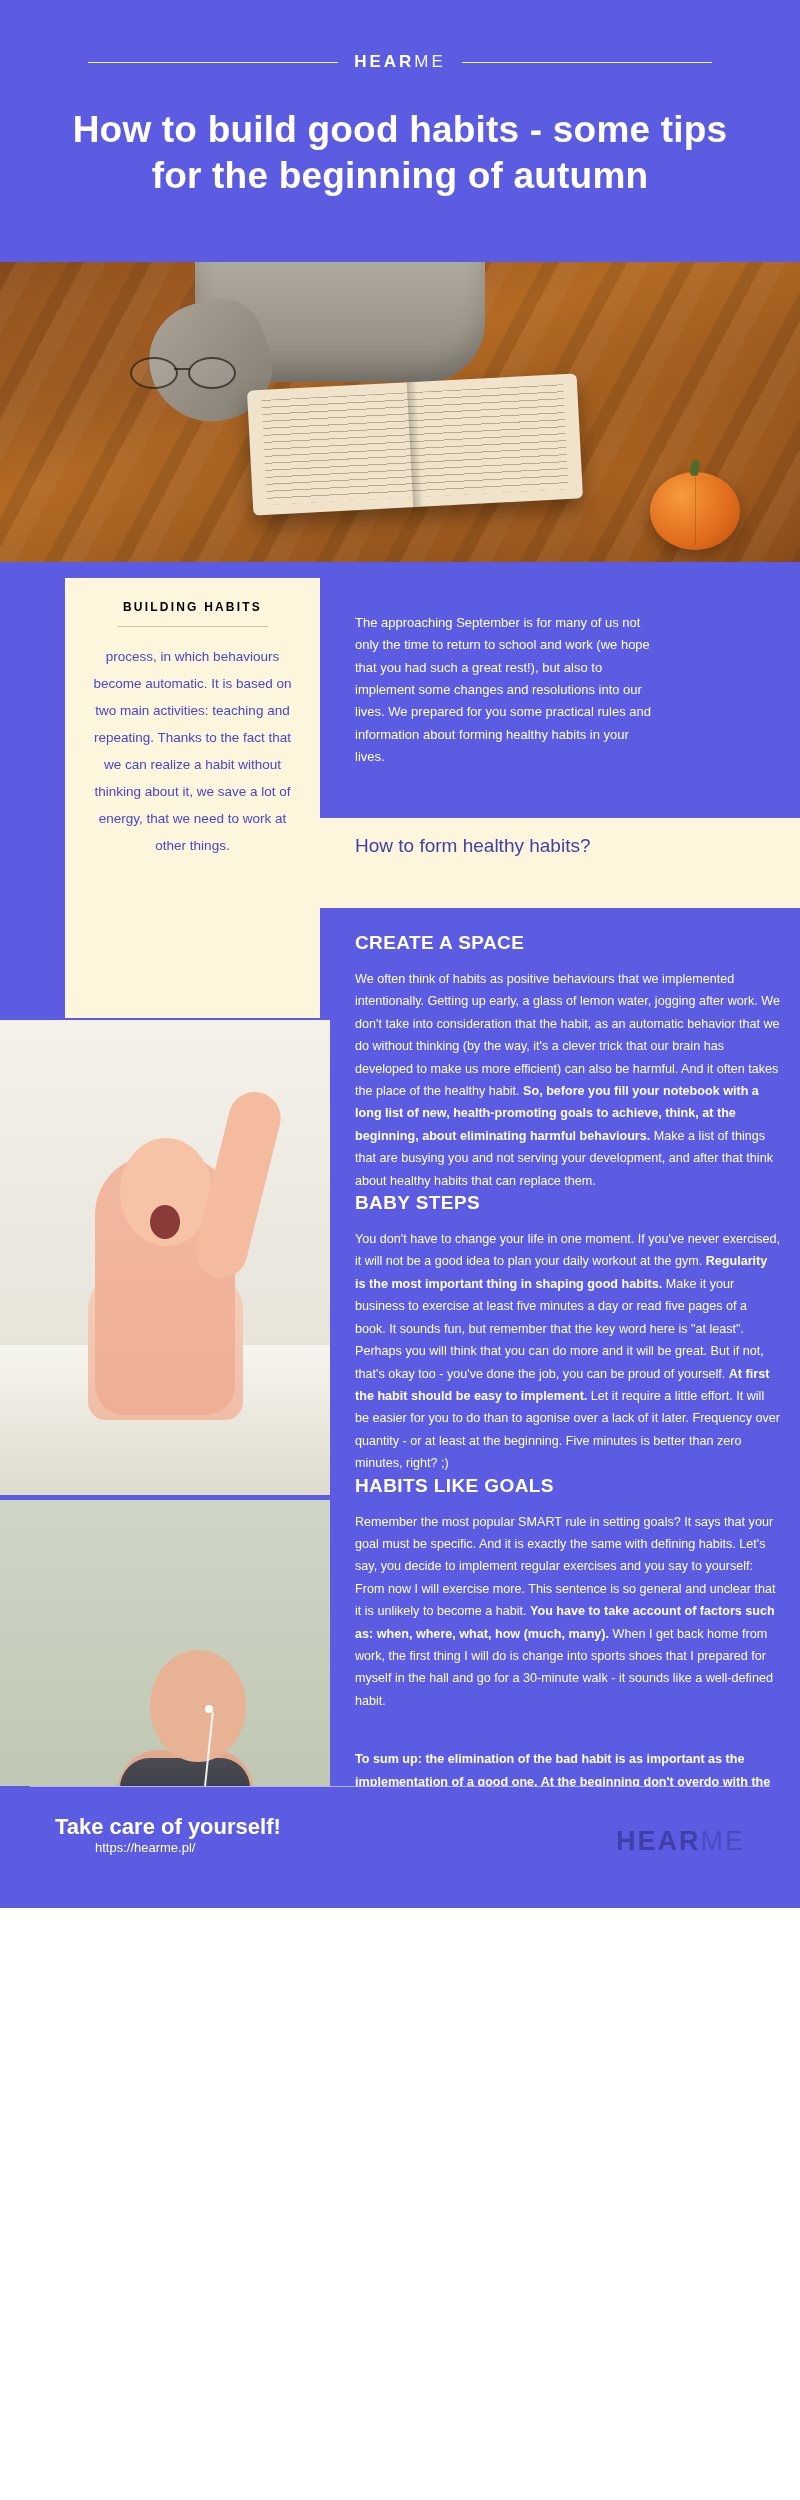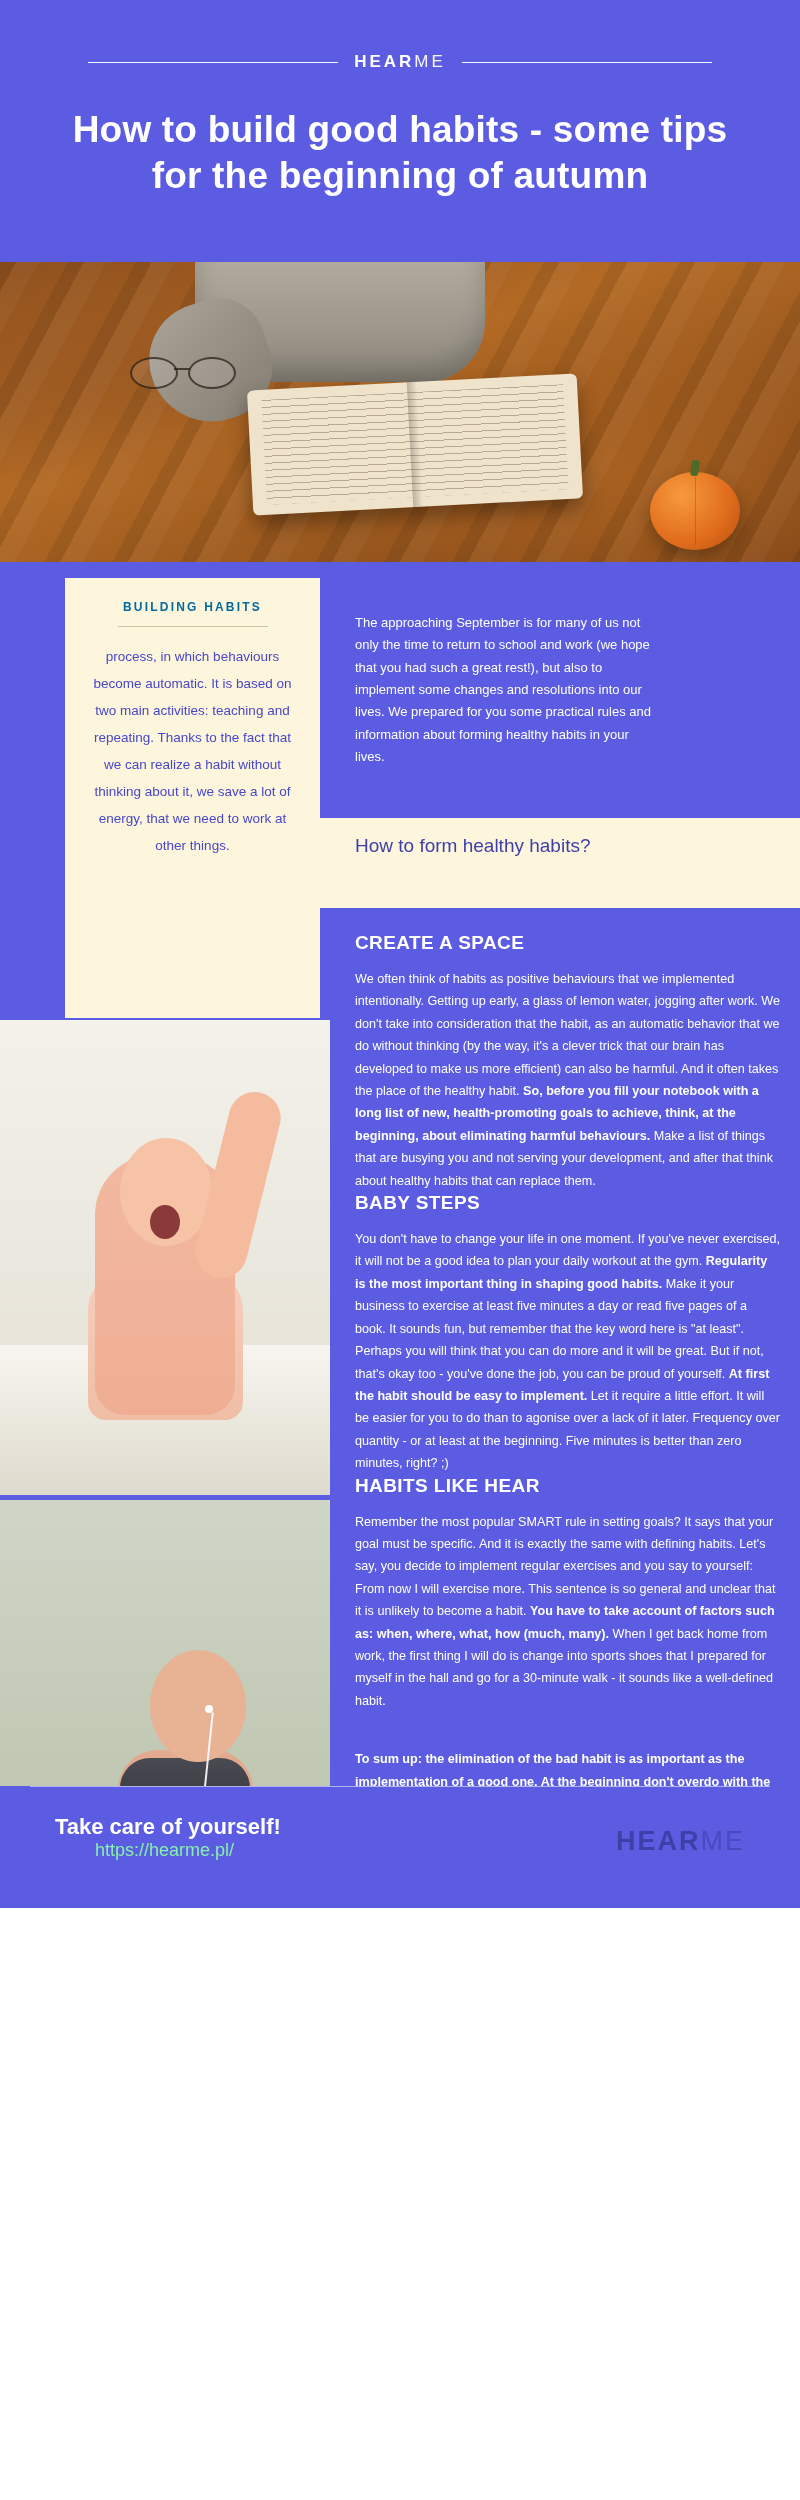--- a/index.html
+++ b/index.html
@@ -165,21 +165,21 @@
     position: absolute;
     left: 65px; top: 578px;
     width: 255px;
     height: 440px;
     background: #fdf6dd;
     box-sizing: border-box;
     padding: 22px 24px 0 24px;
     text-align: center;
   }
   .cream-title {
-    color: #0369a1;
+    color: #000000;
     font-size: 12px;
     font-weight: 700;
     letter-spacing: 2.2px;
     margin-bottom: 12px;
   }
   .cream-rule {
     width: 150px;
     height: 1px;
     background: #c9c4a6;
     margin: 0 auto 16px auto;
@@ -399,22 +399,22 @@
     position: absolute;
     left: 55px; top: 28px;
   }
   .footer-title {
     color: #ffffff;
     font-size: 22px;
     font-weight: 700;
     margin: 0 0 0 0;
   }
   .footer-url {
-    color: #86efac;
-    font-size: 18px;
+    color: #ffffff;
+    font-size: 13px;
     padding-left: 40px;
   }
   .footer-logo {
     position: absolute;
     right: 55px; top: 40px;
     color: #3f3fa8;
     font-size: 27px;
     font-weight: 700;
     letter-spacing: 2px;
   }
@@ -488,21 +488,21 @@
   </div>
 
   <div class="content">
 
     <h2 class="sec-head">CREATE A SPACE</h2>
     <p class="sec-body">We often think of habits as positive behaviours that we implemented intentionally. Getting up early, a glass of lemon water, jogging after work. We don't take into consideration that the habit, as an automatic behavior that we do without thinking (by the way, it's a clever trick that our brain has developed to make us more efficient) can also be harmful. And it often takes the place of the healthy habit. <b>So, before you fill your notebook with a long list of new, health-promoting goals to achieve, think, at the beginning, about eliminating harmful behaviours.</b> Make a list of things that are busying you and not serving your development, and after that think about healthy habits that can replace them.</p>
 
     <h2 class="sec-head spaced">BABY STEPS</h2>
     <p class="sec-body">You don't have to change your life in one moment. If you've never exercised, it will not be a good idea to plan your daily workout at the gym. <b>Regularity is the most important thing in shaping good habits.</b> Make it your business to exercise at least five minutes a day or read five pages of a book. It sounds fun, but remember that the key word here is "at least". Perhaps you will think that you can do more and it will be great. But if not, that's okay too - you've done the job, you can be proud of yourself. <b>At first the habit should be easy to implement.</b> Let it require a little effort. It will be easier for you to do than to agonise over a lack of it later. Frequency over quantity - or at least at the beginning. Five minutes is better than zero minutes, right? ;)</p>
 
-    <h2 class="sec-head spaced">HABITS LIKE HEAR</h2>
+    <h2 class="sec-head spaced">HABITS LIKE GOALS</h2>
     <p class="sec-body">Remember the most popular SMART rule in setting goals? It says that your goal must be specific. And it is exactly the same with defining habits. Let's say, you decide to implement regular exercises and you say to yourself: From now I will exercise more. This sentence is so general and unclear that it is unlikely to become a habit. <b>You have to take account of factors such as: when, where, what, how (much, many).</b> When I get back home from work, the first thing I will do is change into sports shoes that I prepared for myself in the hall and go for a 30-minute walk - it sounds like a well-defined habit.</p>
 
     <p class="summary">To sum up: the elimination of the bad habit is as important as the implementation of a good one. At the beginning don't overdo with the amount and intensity of activities (believe that this method usually ends with dropping the habit after a few days) and remember about a good definition. Good luck!</p>
   </div>
 
   <div class="footer">
     <div class="footer-rule"></div>
     <div class="footer-left">
       <div class="footer-title">Take care of yourself!</div>
       <div class="footer-url">https://hearme.pl/</div>

